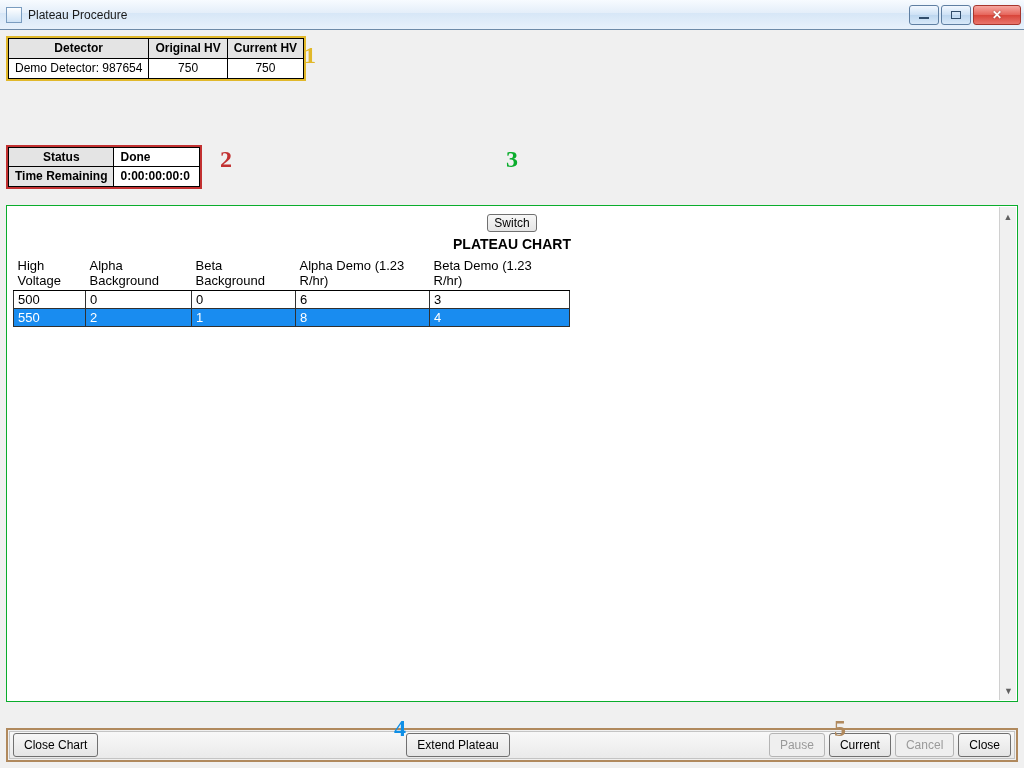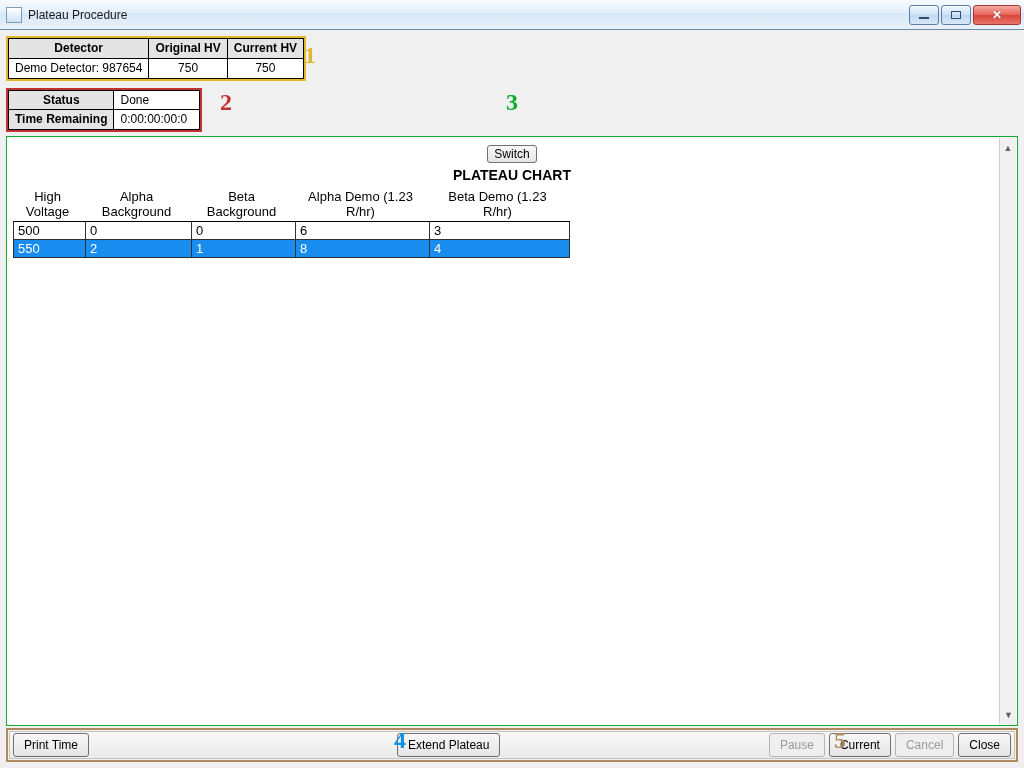--- a/index.html
+++ b/index.html
@@ -43,21 +43,21 @@
     border-color: #a6362e; color: #fff;
   }
   .win-btn.close .x { font-weight: bold; font-size: 12px; text-shadow: 0 0 2px rgba(0,0,0,.4); }
   .min-glyph { width: 10px; height: 2px; background: #314d6b; margin-top: 6px; }
   .max-glyph { width: 10px; height: 8px; border: 1.5px solid #314d6b; background: transparent; }
 
   .client {
     padding: 6px;
     height: calc(768px - 30px);
     display: flex; flex-direction: column;
-    gap: 1px;
+    gap: 13px;
   }
 
   
   .callout {
     position: absolute;
     font-family: "Times New Roman", serif;
     font-size: 24px;
     font-weight: bold;
     pointer-events: none;
   }
@@ -87,21 +87,21 @@
   }
 
   .status-box {
     border: 2px solid #c23131;
     display: inline-block;
     line-height: 0;
     margin-top: 3px;
   }
   .status-box table { line-height: 1.4; }
   .status-box th { text-align: center; }
-  .status-box td { background: #fff; }
+  .status-box td { background: #fff; font-weight: bold; }
 
   
   .main-panel {
     border: 1px solid #0aad2c;
     background: #fff;
     flex: 1;
     position: relative;
     overflow: hidden;
   }
   .main-inner {
@@ -122,21 +122,21 @@
   .btn:disabled { color: #9a9a9a; border-color: #b5b5b5; background: #efefef; }
   .btn.small { padding: 0 6px; height: 18px; }
 
   .chart-title { text-align: center; font-weight: bold; font-size: 14px; margin-bottom: 4px; }
 
   table.data {
     border-collapse: collapse;
     font-size: 13px;
   }
   table.data th {
-    text-align: center;
+    text-align: left;
     font-weight: normal;
     padding: 2px 8px 2px 4px;
     border-bottom: 1px solid #000;
     background: #fff;
   }
   table.data td {
     border: 1px solid #303030;
     padding: 1px 4px;
     min-width: 40px;
   }
@@ -231,21 +231,21 @@
           <td>Demo Detector: 987654</td>
           <td style="text-align:center">750</td>
           <td style="text-align:center">750</td>
         </tr>
       </tbody>
         </table>
     </div>
     <span class="callout" style="left:298px; top:6px; color:#e1b82a;">1</span>
   </div>
 
-  <div class="panel-row" style="position:relative;">
+  <div class="panel-row" style="position:relative;margin-top:45px;">
     <div class="status-box">
       <table class="grid">
         <tbody>
             <tr>
           <th>Status</th>
           <td style="min-width:86px">Done</td>
         </tr>
         <tr>
           <th>Time Remaining</th>
           <td>0:00:00:00:0</td>
@@ -297,21 +297,21 @@
     </div>
   </div>
 
   <div style="position:relative;">
     <span class="callout" style="left:388px; top:0px; color:#0f8fe6;">4</span>
     <span class="callout" style="left:828px; top:0px; color:#b0895d;">5</span>
   </div>
 
   <div class="btnbar-outer">
     <div class="btnbar">
-      <button class="btn" style="min-width:76px;text-align:left">Print Time</button>
+      <button class="btn" style="min-width:76px;text-align:left">Close Chart</button>
       <div style="width:300px"></div>
       <button class="btn">Extend Plateau</button>
       <div class="spacer"></div>
       <button class="btn" disabled="">Pause</button>
       <button class="btn">Current</button>
       <button class="btn" disabled="">Cancel</button>
       <button class="btn">Close</button>
     </div>
   </div>
 

